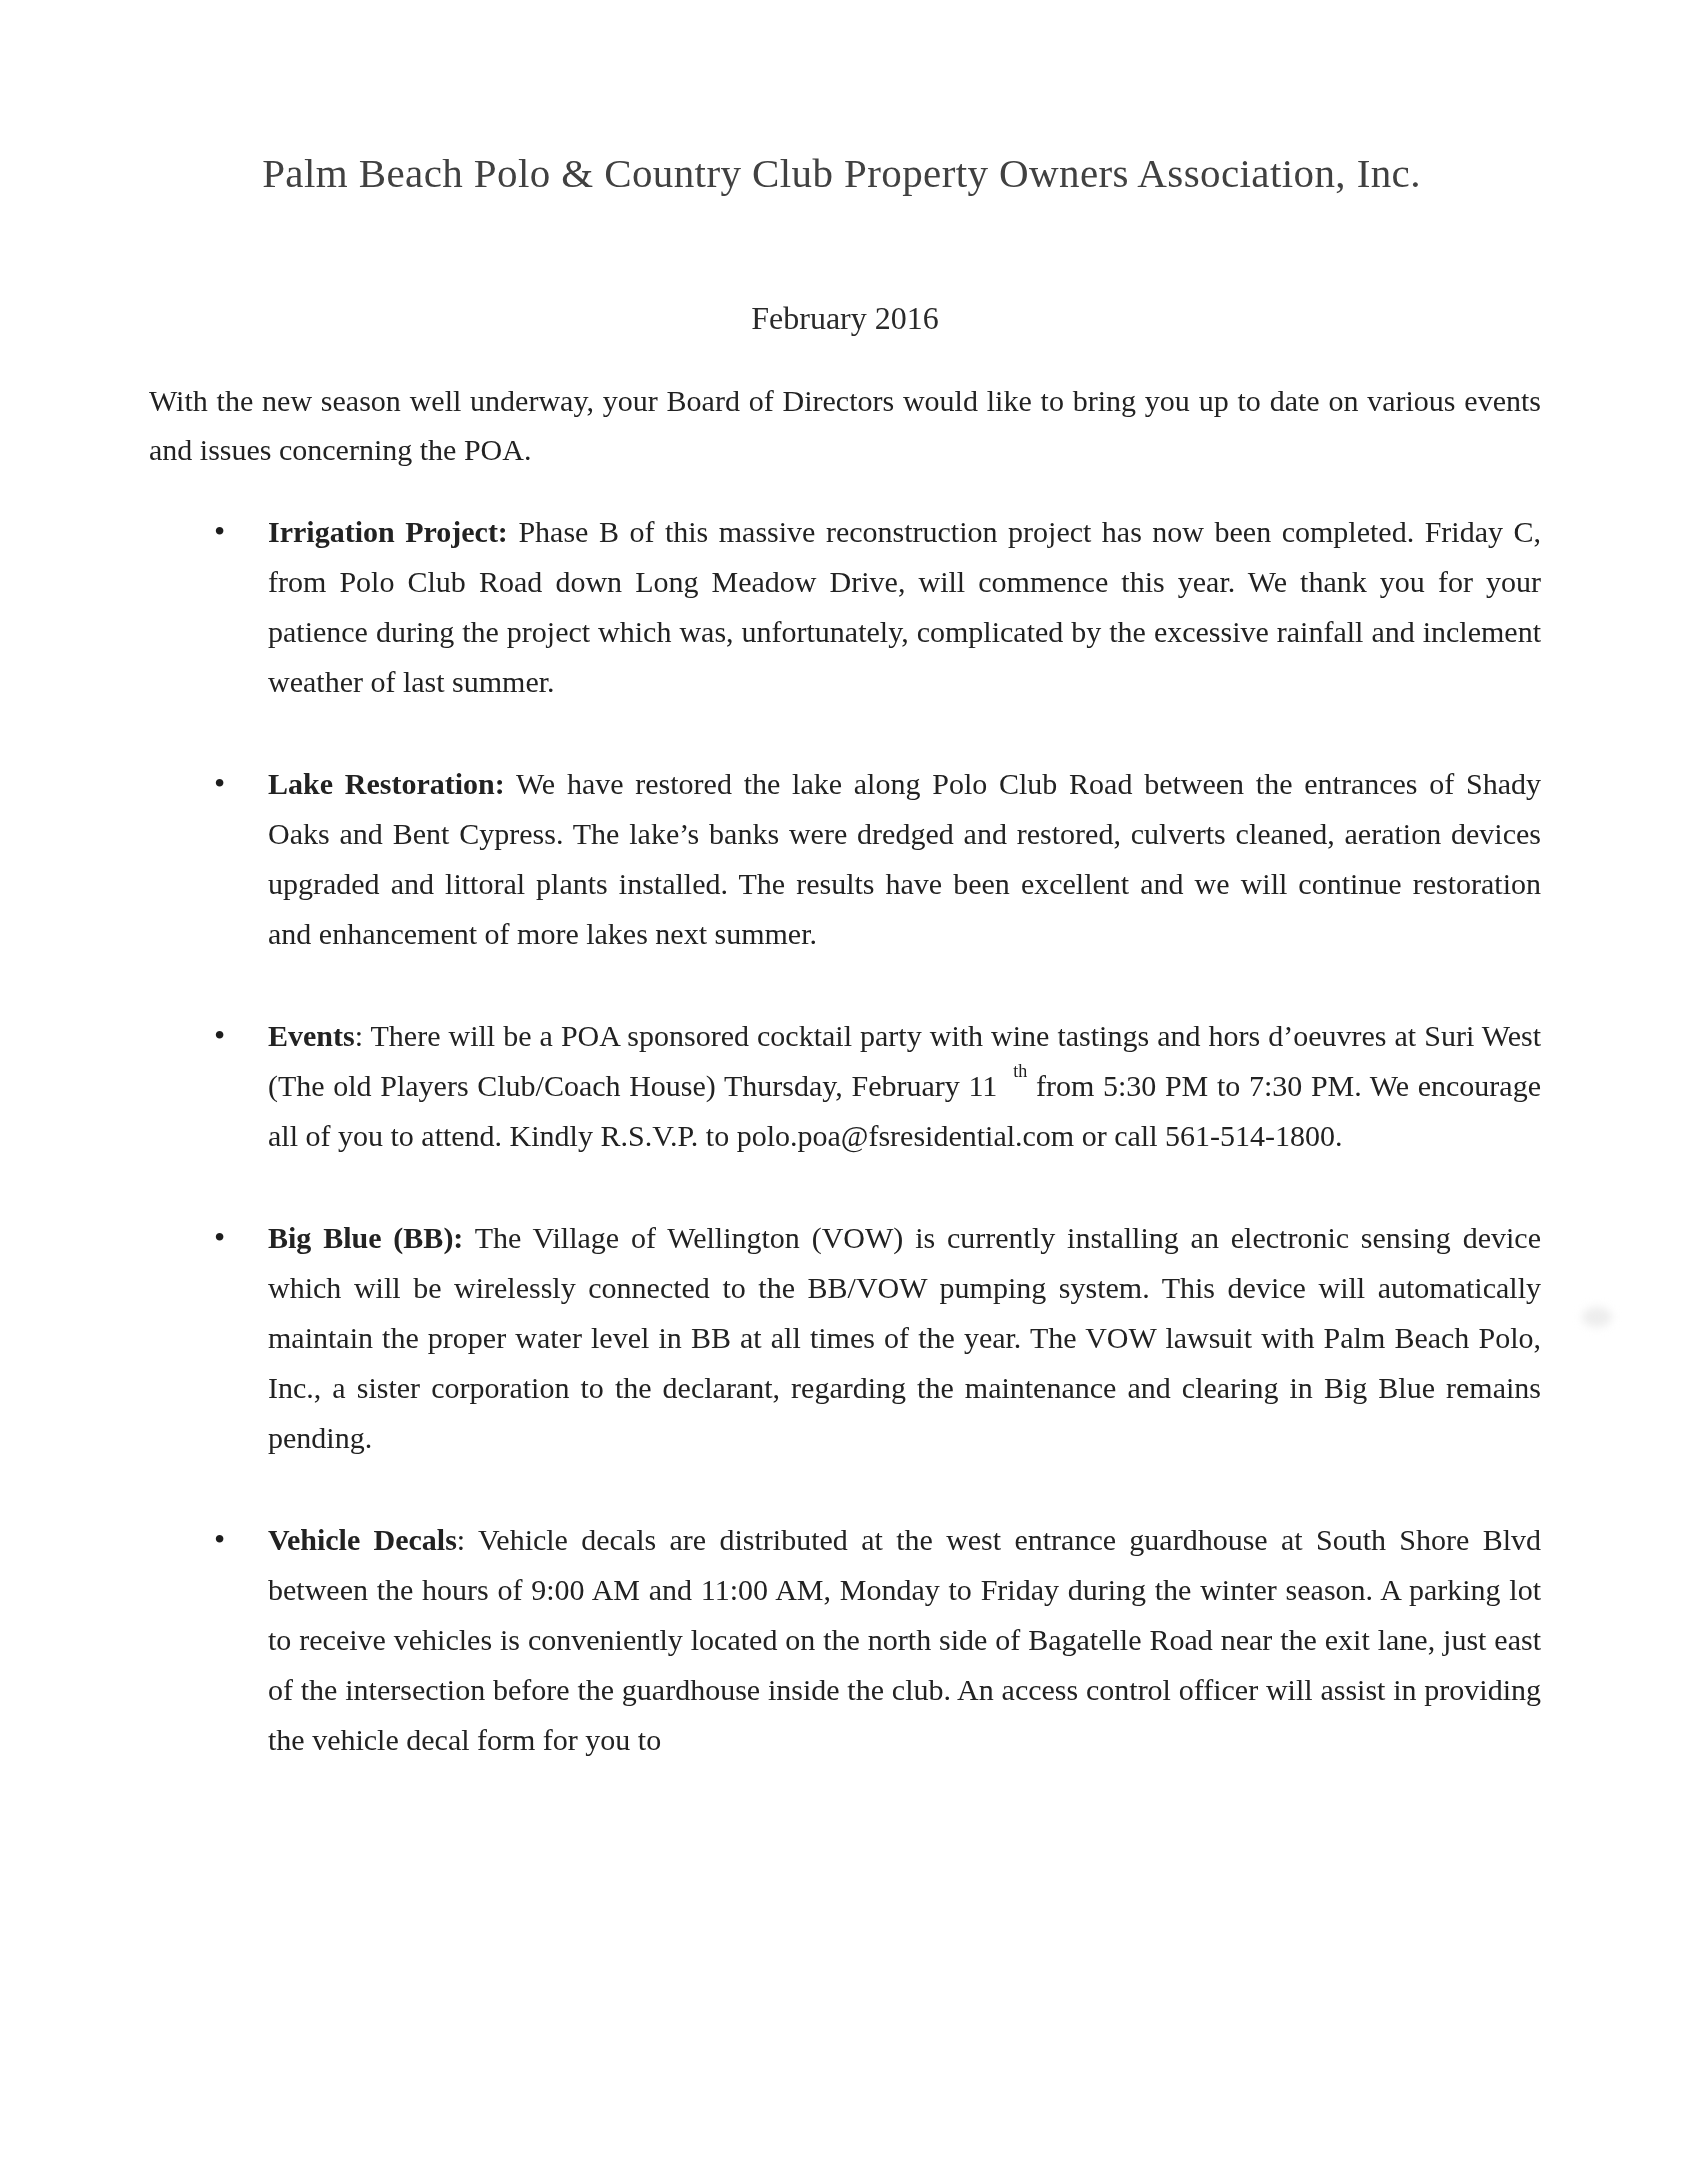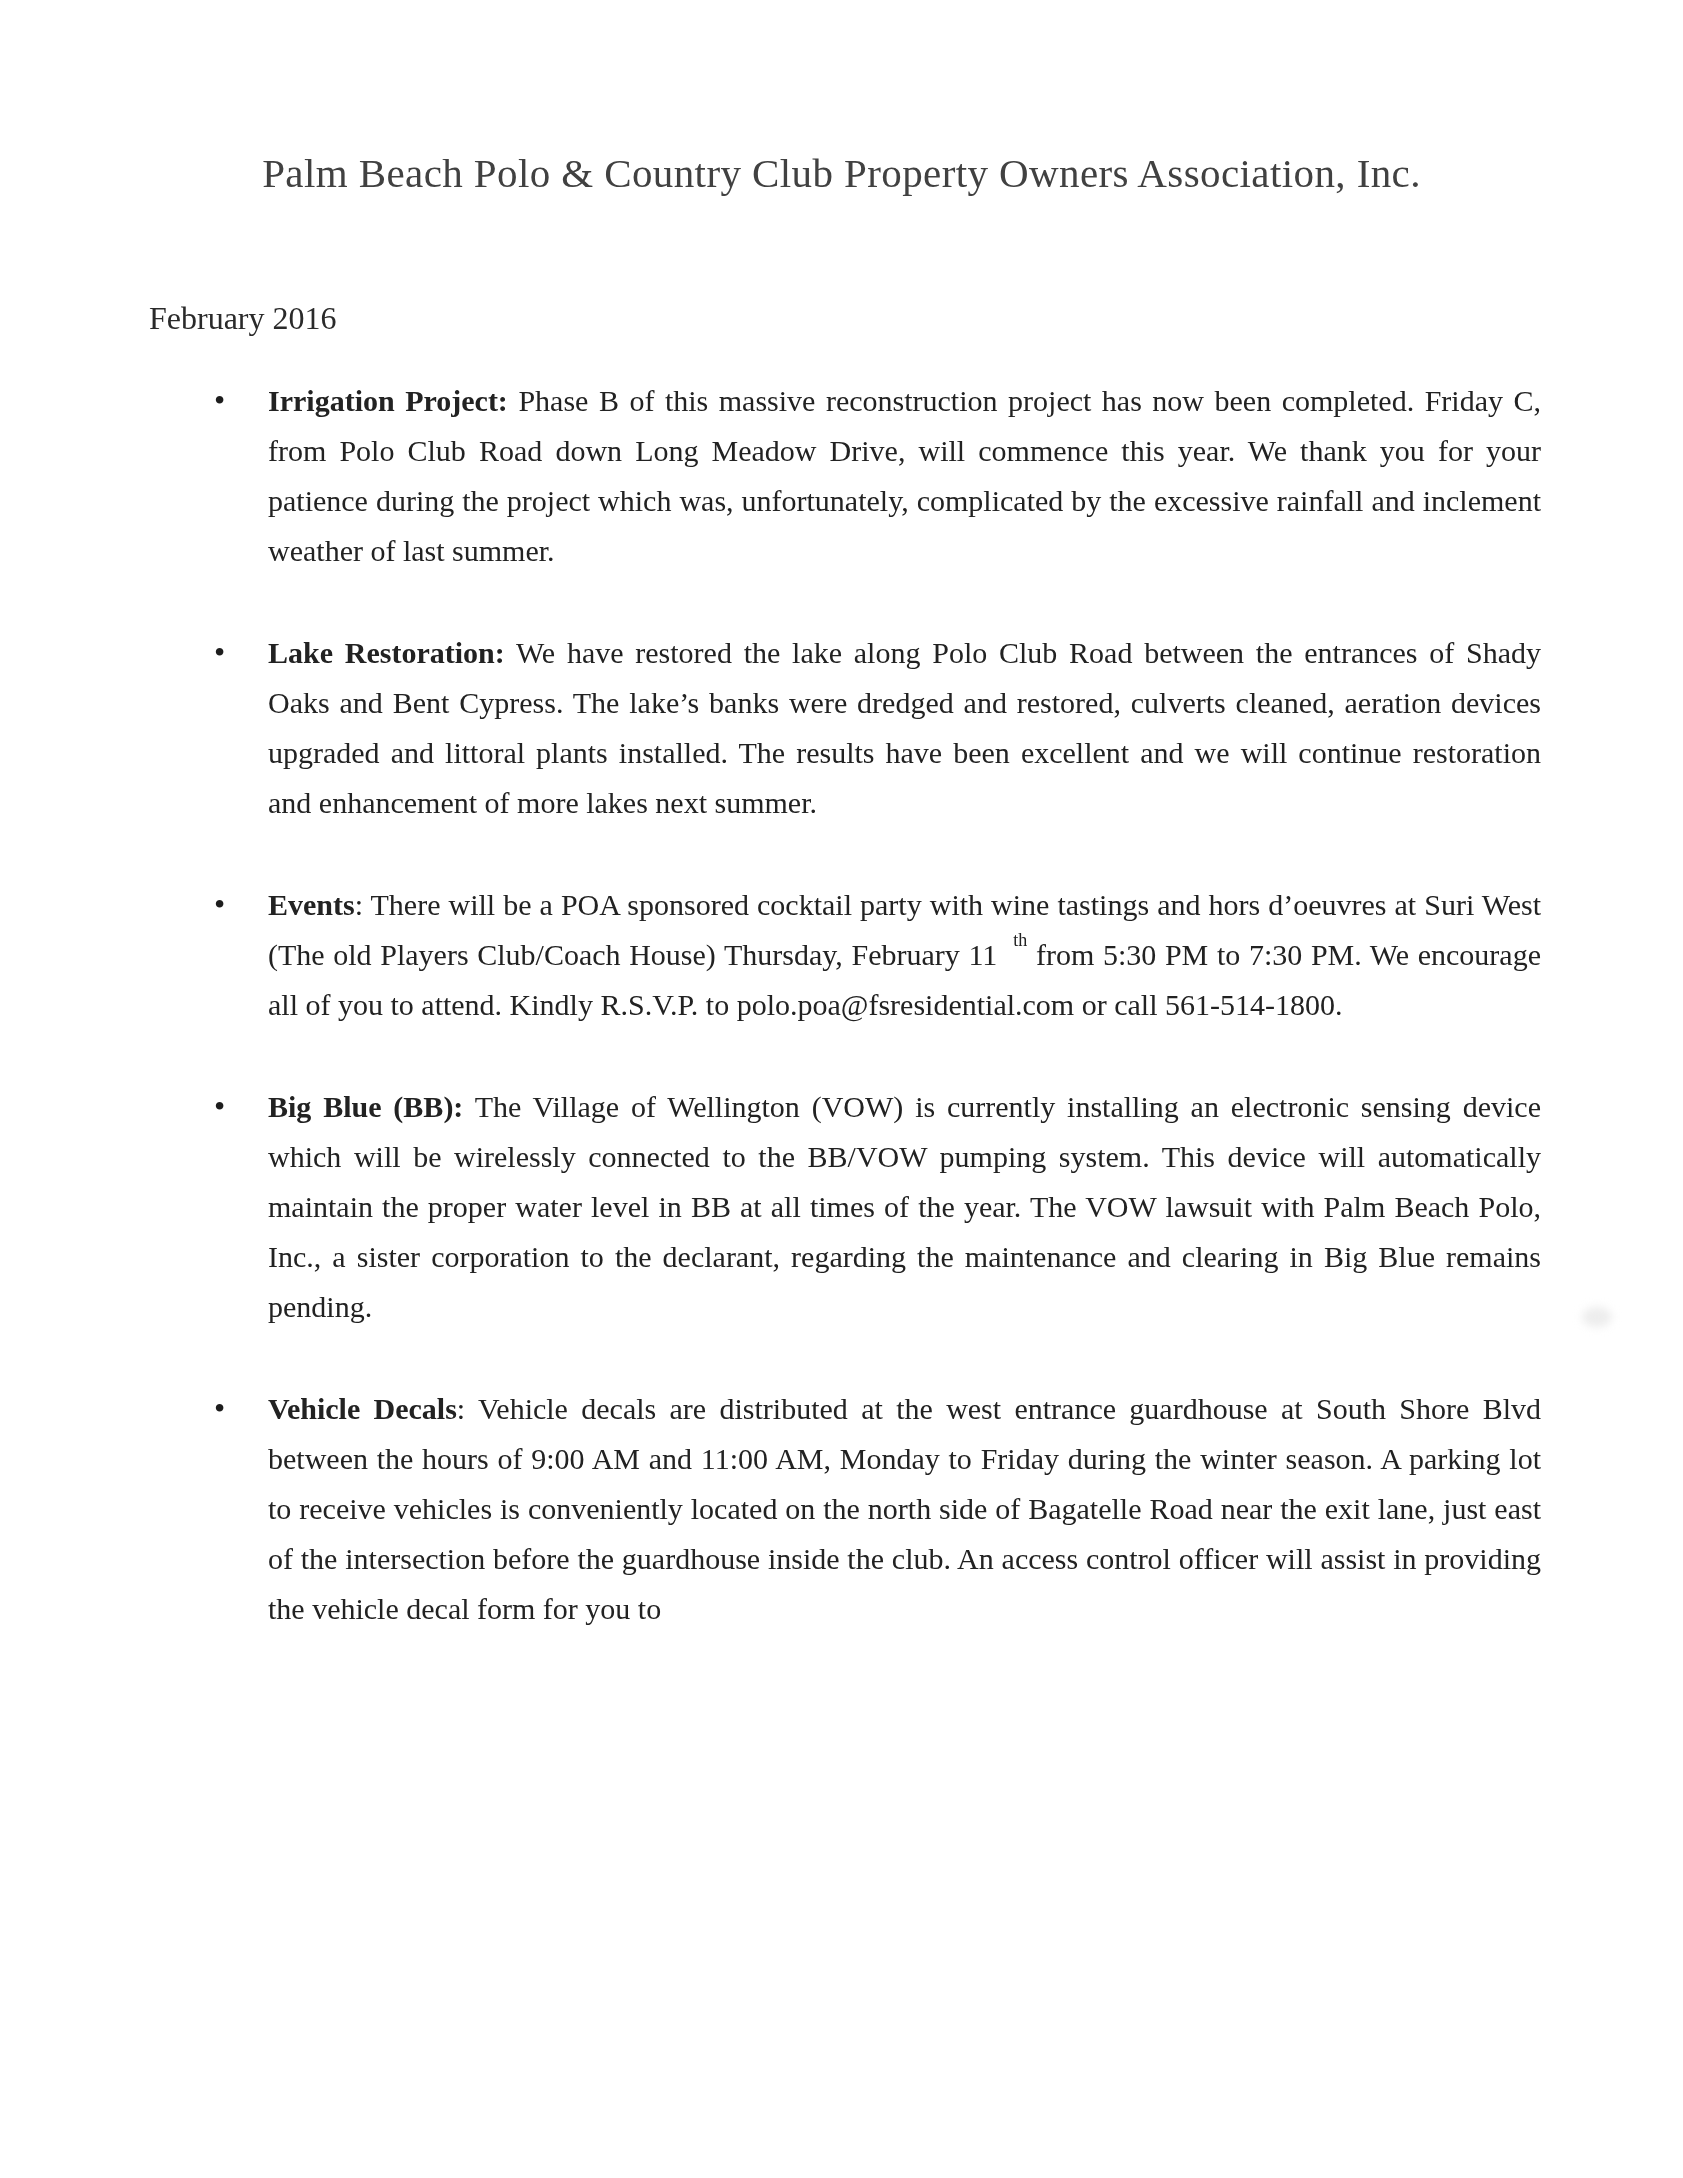--- a/index.html
+++ b/index.html
@@ -20,21 +20,21 @@
     padding-top: 145px;
     text-align: center;
     font-size: 41px;
     line-height: 56px;
     color: #414141;
     letter-spacing: 0.4px;
   }
 
   .date-line {
     margin-top: 93px;
-    text-align: left;
+    text-align: center;
     font-size: 32px;
     line-height: 49px;
     color: #2a2a2a;
   }
 
   .salutation {
     margin-top: 30px;
     font-size: 30px;
     line-height: 49px;
   }
@@ -102,20 +102,21 @@
 
   <div class="letterhead">
     <div>Palm Beach Polo &amp; Country Club Property Owners Association, Inc.</div>
   </div>
 
   <div class="content">
 
     <div class="date-line">February 2016</div>
 
 
+    <div class="intro">With the new season well underway, your Board of Directors would like to bring you up to date on various events and issues concerning the POA.</div>
 
     <ul class="bullets">
 
       <li><span class="dot">•</span><span class="b">Irrigation Project:</span><span> Phase B of this massive reconstruction project has now been completed. Friday C, from Polo Club Road down Long Meadow Drive, will commence this year. We thank you for your patience during the project which was, unfortunately, complicated by the excessive rainfall and inclement weather of last summer.</span></li>
 
       <li><span class="dot">•</span><span class="b">Lake Restoration:</span><span> We have restored the lake along Polo Club Road between the entrances of Shady Oaks and Bent Cypress. The lake’s banks were dredged and restored, culverts cleaned, aeration devices upgraded and littoral plants installed. The results have been excellent and we will continue restoration and enhancement of more lakes next summer.</span></li>
 
       <li><span class="dot">•</span><span class="b">Events</span><span>: There will be a POA sponsored cocktail party with wine tastings and hors d’oeuvres at Suri West (The old Players Club/Coach House) Thursday, February 11</span><sup class="th">th</sup><span> from 5:30 PM to 7:30 PM. We encourage all of you to attend. Kindly R.S.V.P. to </span><span class="email">polo.poa@fsresidential.com</span><span> or call 561-514-1800.</span></li>
 
       <li><span class="dot">•</span><span class="b">Big Blue (BB):</span><span> The Village of Wellington (VOW) is currently installing an electronic sensing device which will be wirelessly connected to the BB/VOW pumping system. This device will automatically maintain the proper water level in BB at all times of the year. The VOW lawsuit with Palm Beach Polo, Inc., a sister corporation to the declarant, regarding the maintenance and clearing in Big Blue remains pending.</span></li>

